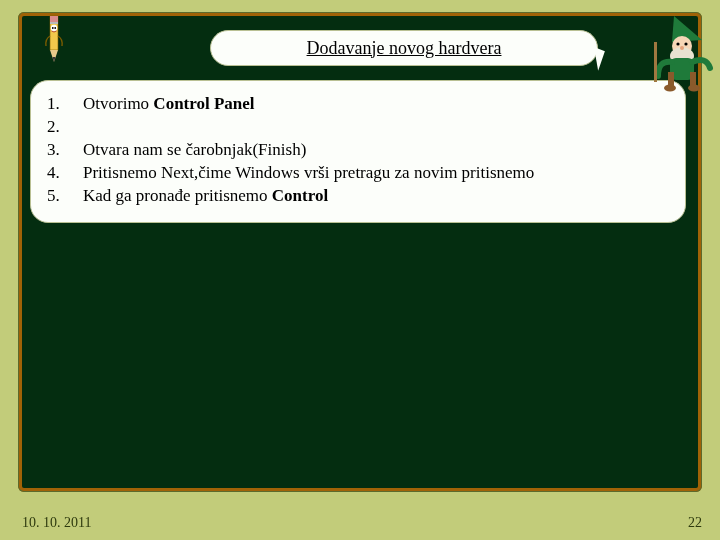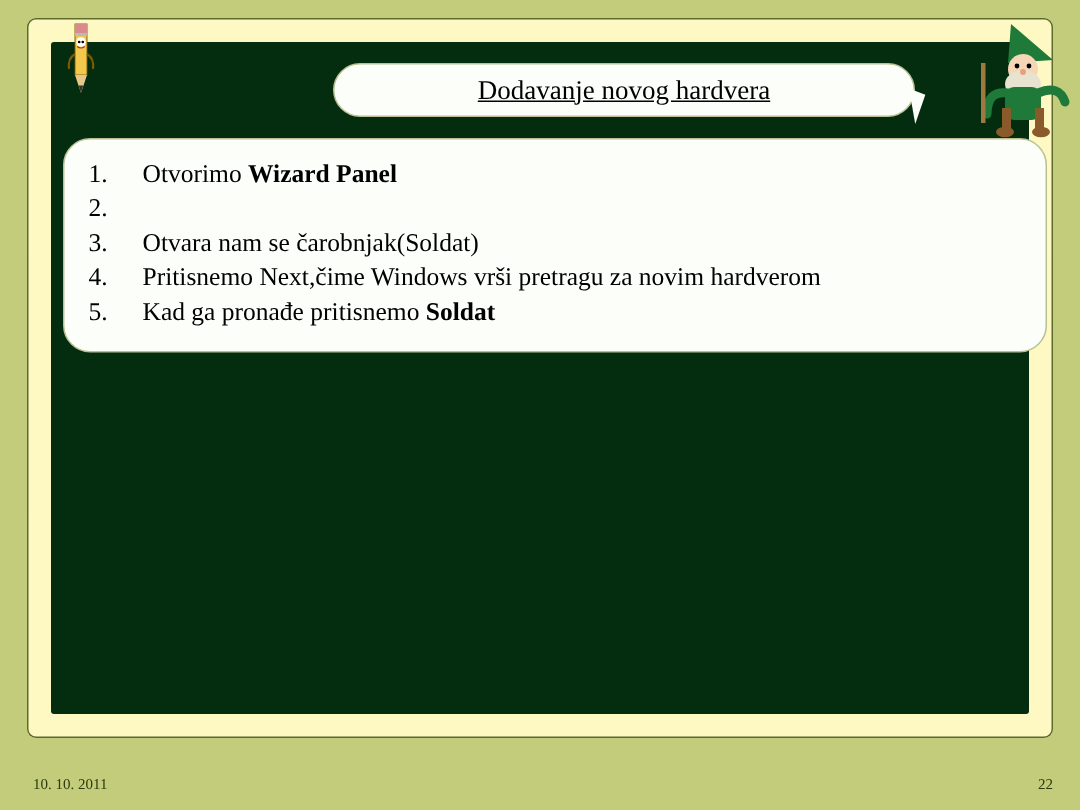--- a/index.html
+++ b/index.html
@@ -10,23 +10,23 @@
     font-family: "Times New Roman", serif;
     position: relative;
     overflow: hidden;
   }
   .board-frame {
     position: absolute;
     left: 18px;
     top: 12px;
     width: 684px;
     height: 480px;
-    background: #fef9c3;
+    background: #a16207;
     border-radius: 6px;
-    padding: 16px;
+    padding: 4px;
     box-shadow: inset 0 0 0 1px #5c6a2d;
   }
   .board {
     width: 100%;
     height: 100%;
     background: #042d10;
     border-radius: 2px;
     position: relative;
   }
   .title-pill {
@@ -85,57 +85,57 @@
     height: 82px;
   }
   .footer {
     position: absolute;
     left: 0;
     bottom: 0;
     width: 720px;
     height: 34px;
     display: flex;
     align-items: center;
-    font-size: 10px;
+    font-size: 14px;
     color: #2e3a0e;
   }
   .footer .date { position: absolute; left: 22px; }
   .footer .author { width: 100%; text-align: center; }
   .footer .page { position: absolute; right: 18px; }
 </style>
 </head>
 <body>
 
 <div class="board-frame">
   <div class="board">
 
     <div class="title-pill">
       <span>Dodavanje novog hardvera</span>
     </div>
     <div class="speech-tail"></div>
 
     <div class="content-box">
       <div class="list-row">
         <span class="num">1.</span>
-        <span><span>Otvorimo </span><b>Wizard Panel</b><span></span></span>
+        <span><span>Otvorimo </span><b>Control Panel</b><span></span></span>
       </div>
       <div class="list-row">
         <span class="num">2.</span>
       </div>
       <div class="list-row">
         <span class="num">3.</span>
-        <span><span>Otvara nam se čarobnjak(Soldat)</span><b></b><span></span></span>
+        <span><span>Otvara nam se čarobnjak(Finish)</span><b></b><span></span></span>
       </div>
       <div class="list-row">
         <span class="num">4.</span>
-        <span><span>Pritisnemo Next,čime Windows vrši pretragu za novim hardverom</span><b></b><span></span></span>
+        <span><span>Pritisnemo Next,čime Windows vrši pretragu za novim pritisnemo</span><b></b><span></span></span>
       </div>
       <div class="list-row">
         <span class="num">5.</span>
-        <span><span>Kad ga pronađe pritisnemo </span><b>Soldat</b><span></span></span>
+        <span><span>Kad ga pronađe pritisnemo </span><b>Control</b><span></span></span>
       </div>
     </div>
 
   </div>
 </div>
 
 <svg class="pencil" viewBox="0 0 20 56">
   <rect x="6" y="4" width="8" height="34" fill="#f2c94c" stroke="#7a5b00" stroke-width="0.6"></rect>
   <rect x="6" y="4" width="8" height="6" fill="#d98b8b"></rect>
   <rect x="6" y="10" width="8" height="2" fill="#bababa"></rect>

